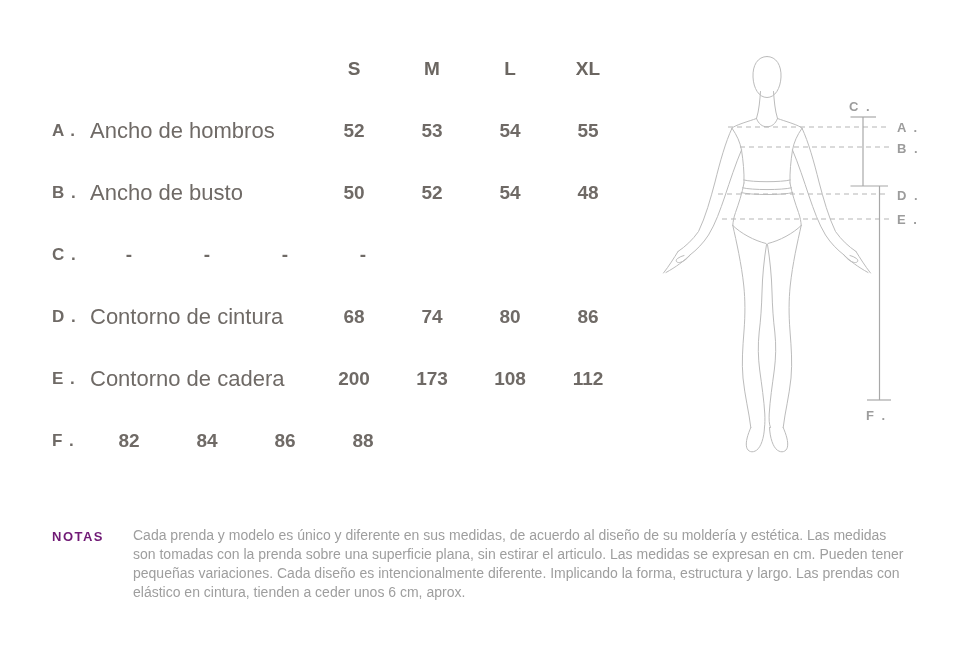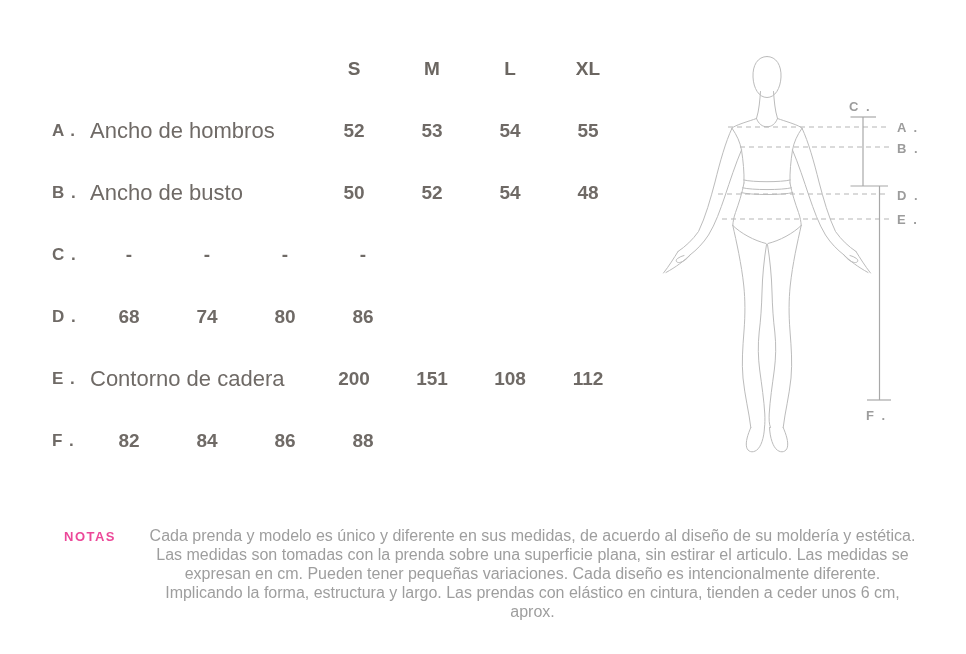--- a/index.html
+++ b/index.html
@@ -16,24 +16,24 @@
     letter-spacing:1px; white-space:pre;
   }
   .t-label { width:225px; font-size:22px; color:#6f6a66; }
   .t-val { width:78px; text-align:center; font-size:19px; color:#6f6a66;font-weight:bold; }
   .t-head .t-val { font-weight:bold; color:#6b6661; }
 
   
   .notes { position:absolute; left:52px; top:526px; display:flex; }
   .notes-heading {
     width:81px; flex:0 0 81px; font-size:13px; font-weight:bold;
-    color:#ec4899; letter-spacing:1.5px; padding-top:3px;margin-left:12px;
+    color:#701a75; letter-spacing:1.5px; padding-top:3px;
   }
   .notes-body {
-    width:775px; font-size:16px; line-height:19px; color:#9e9e9e;text-align:center;
+    width:775px; font-size:14px; line-height:19px; color:#9e9e9e;
   }
 
   
   .figure { position:absolute; left:630px; top:40px; width:340px; height:430px; }
   .body-line { fill:none; stroke:#bcbcbc; stroke-width:1; stroke-linecap:round; stroke-linejoin:round; }
   .dash-line { fill:none; stroke:#b5b5b5; stroke-width:1.2; stroke-dasharray:5 4; }
   .measure-line { fill:none; stroke:#a8a8a8; stroke-width:1.2; }
   .m-label {
     font-family:"Liberation Sans", sans-serif; font-size:13px; font-weight:bold;
     fill:#9c9c9c; letter-spacing:2px; white-space:pre;
@@ -76,31 +76,32 @@
     <div class="t-row">
       <div class="t-key">C .</div>
       <div class="t-val">-</div>
       <div class="t-val">-</div>
       <div class="t-val">-</div>
       <div class="t-val">-</div>
     </div>
 
     <div class="t-row">
       <div class="t-key">D .</div>
+      <div class="t-label">Contorno de cintura</div>
       <div class="t-val">68</div>
       <div class="t-val">74</div>
       <div class="t-val">80</div>
       <div class="t-val">86</div>
     </div>
 
     <div class="t-row">
       <div class="t-key">E .</div>
       <div class="t-label">Contorno de cadera</div>
       <div class="t-val">200</div>
-      <div class="t-val">151</div>
+      <div class="t-val">173</div>
       <div class="t-val">108</div>
       <div class="t-val">112</div>
     </div>
 
     <div class="t-row">
       <div class="t-key">F .</div>
       <div class="t-val">82</div>
       <div class="t-val">84</div>
       <div class="t-val">86</div>
       <div class="t-val">88</div>

